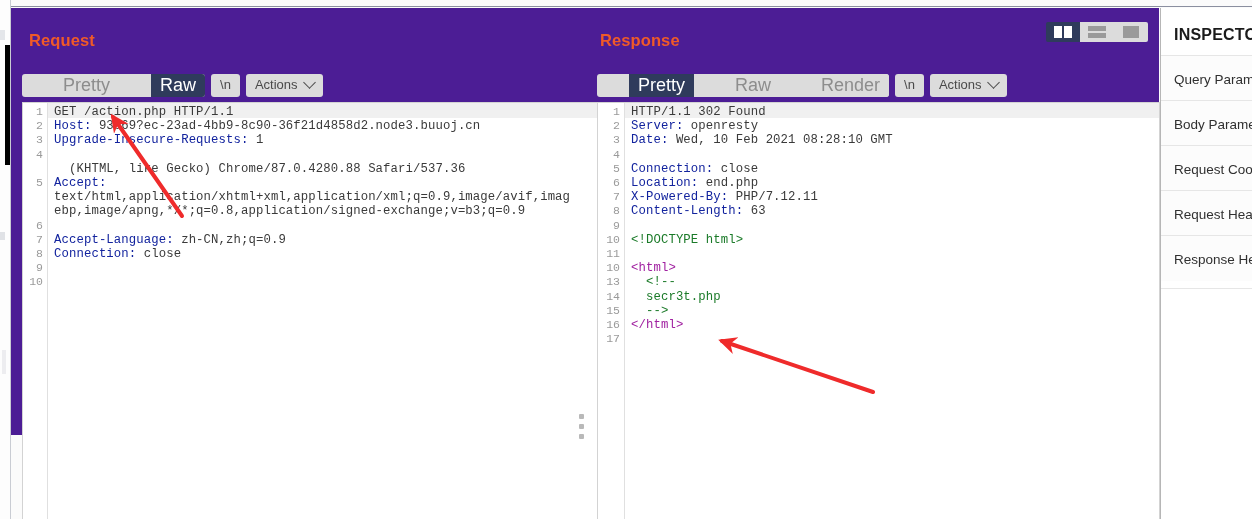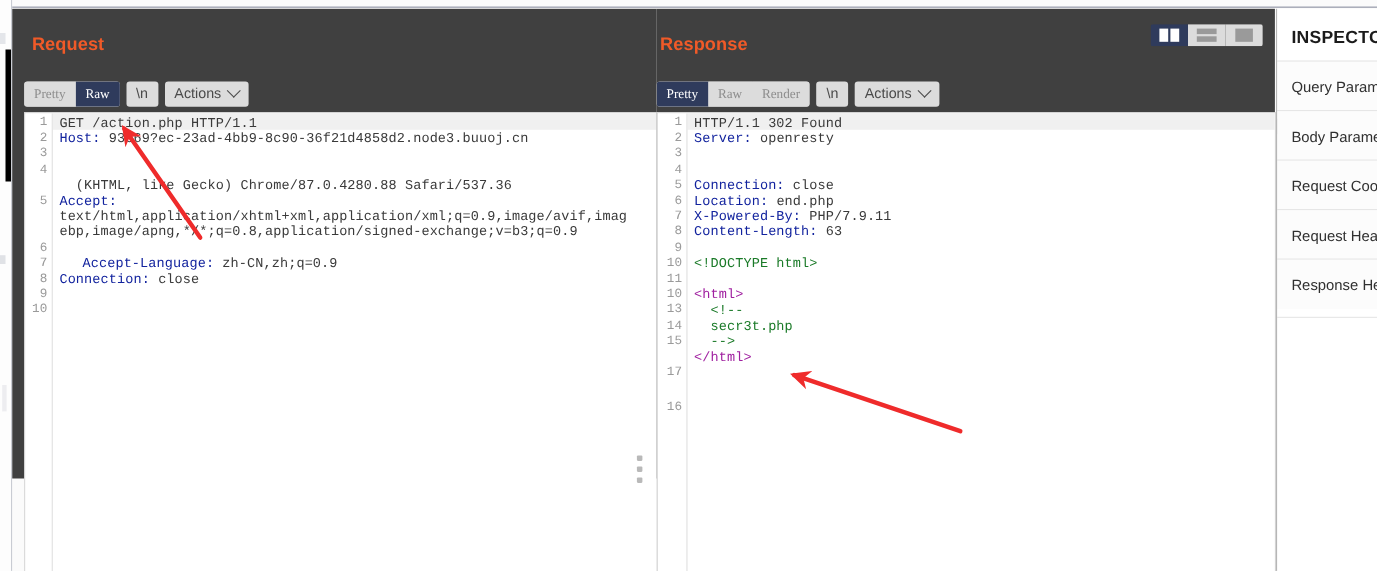--- a/index.html
+++ b/index.html
@@ -64,21 +64,21 @@
     width: 1241px; height: 1px;
     background: #8b8fa0;
     z-index: 4;
   }
 
   
   .panel {
     position: absolute;
     top: 8px;
     height: 427px;
-    background: #404040;
+    background: #4c1d95;
   }
   .panel-request { left: 11px;  width: 586px; }
   .panel-response{ left: 597px; width: 562px; }
 
   .panel-title {
     position: absolute;
     top: 23px;
     font-size: 16.5px;
     font-weight: bold;
     color: #f05a28;
@@ -98,28 +98,29 @@
   .panel-request .toolbar  { left: 11px; }
   .panel-response .toolbar { left: 0px; }
 
   .seg-group {
     display: flex;
     border-radius: 3px;
     overflow: hidden;
     background: #dcdcdc;
   }
   .seg {
-    font-size: 12px;
+    font-size: 18px;
     padding: 3px 9px 4px 9px;
     color: #8d8d8d;
     background: #dcdcdc;
     border: none;
     cursor: pointer;
     line-height: 16px;
-    font-family: Liberation Serif, serif;
+    font-family: Liberation Sans, sans-serif;
+    margin-left: 32px;
   }
   .seg.active {
     background: #2f3b5c;
     color: #ffffff;
   }
   .btn-pill {
     font-size: 13px;
     padding: 3px 9px 4px 9px;
     color: #4a4a4a;
     background: #dcdcdc;
@@ -368,25 +369,26 @@
           <div class="ln" style="top: 73px;">5</div>
           <div class="ln" style="top: 115.6px;">6</div>
           <div class="ln" style="top: 129.8px;">7</div>
           <div class="ln" style="top: 144px;">8</div>
           <div class="ln" style="top: 158.2px;">9</div>
           <div class="ln" style="top: 172.4px;">10</div>
         </div>
       <div class="code-area" id="req-code">
           <div class="crow" style="top: 2px;">GET /action.php HTTP/1.1</div>
           <div class="crow" style="top: 16.2px;"><span class="hl-head">Host:</span><span class="hl-val"> 93069?ec-23ad-4bb9-8c90-36f21d4858d2.node3.buuoj.cn</span></div>
+          <div class="crow" style="top: 30.4px;"><span class="hl-head">Upgrade-Insecure-Requests:</span><span class="hl-val"> 1</span></div>
           <div class="crow" style="top: 58.8px;">  (KHTML, like Gecko) Chrome/87.0.4280.88 Safari/537.36</div>
           <div class="crow" style="top: 73px;"><span class="hl-head">Accept:</span><span class="hl-val"></span></div>
           <div class="crow" style="top: 87.2px;">text/html,application/xhtml+xml,application/xml;q=0.9,image/avif,imag</div>
           <div class="crow" style="top: 101.4px;">ebp,image/apng,*/*;q=0.8,application/signed-exchange;v=b3;q=0.9</div>
-          <div class="crow" style="top: 129.8px; margin-left: 21px;"><span class="hl-head">Accept-Language:</span><span class="hl-val"> zh-CN,zh;q=0.9</span></div>
+          <div class="crow" style="top: 129.8px;"><span class="hl-head">Accept-Language:</span><span class="hl-val"> zh-CN,zh;q=0.9</span></div>
           <div class="crow" style="top: 144px;"><span class="hl-head">Connection:</span><span class="hl-val"> close</span></div>
           <div class="crow" style="top: 158.2px;"></div>
           <div class="crow" style="top: 172.4px;"></div>
         </div>
     </div>
   </div>
 
   <div class="panel panel-response">
     <div class="panel-title">Response</div>
 
@@ -432,29 +434,30 @@
           <div class="ln" style="top: 73px;">6</div>
           <div class="ln" style="top: 87.2px;">7</div>
           <div class="ln" style="top: 101.4px;">8</div>
           <div class="ln" style="top: 115.6px;">9</div>
           <div class="ln" style="top: 129.8px;">10</div>
           <div class="ln" style="top: 144px;">11</div>
           <div class="ln" style="top: 158.2px;">10</div>
           <div class="ln" style="top: 172.4px;">13</div>
           <div class="ln" style="top: 186.6px;">14</div>
           <div class="ln" style="top: 200.8px;">15</div>
-          <div class="ln" style="top: 215px; margin-top: 46px;">16</div>
+          <div class="ln" style="top: 215px;">16</div>
           <div class="ln" style="top: 229.2px;">17</div>
         </div>
       <div class="code-area" id="res-code">
           <div class="crow" style="top: 2px;">HTTP/1.1 302 Found</div>
           <div class="crow" style="top: 16.2px;"><span class="hl-head">Server:</span><span class="hl-val"> openresty</span></div>
+          <div class="crow" style="top: 30.4px;"><span class="hl-head">Date:</span><span class="hl-val"> Wed, 10 Feb 2021 08:28:10 GMT</span></div>
           <div class="crow" style="top: 58.8px;"><span class="hl-head">Connection:</span><span class="hl-val"> close</span></div>
           <div class="crow" style="top: 73px;"><span class="hl-head">Location:</span><span class="hl-val"> end.php</span></div>
-          <div class="crow" style="top: 87.2px;"><span class="hl-head">X-Powered-By:</span><span class="hl-val"> PHP/7.9.11</span></div>
+          <div class="crow" style="top: 87.2px;"><span class="hl-head">X-Powered-By:</span><span class="hl-val"> PHP/7.12.11</span></div>
           <div class="crow" style="top: 101.4px;"><span class="hl-head">Content-Length:</span><span class="hl-val"> 63</span></div>
           <div class="crow" style="top: 115.6px;"></div>
           <div class="crow hl-cmt" style="top: 129.8px;">&lt;!DOCTYPE html&gt;</div>
           <div class="crow" style="top: 144px;"></div>
           <div class="crow hl-tag" style="top: 158.2px;">&lt;html&gt;</div>
           <div class="crow hl-cmt" style="top: 172.4px;">  &lt;!--</div>
           <div class="crow hl-cmt" style="top: 186.6px;">  secr3t.php</div>
           <div class="crow hl-cmt" style="top: 200.8px;">  --&gt;</div>
           <div class="crow hl-tag" style="top: 215px; text-align: right;">&lt;/html&gt;</div>
           <div class="crow" style="top: 229.2px;"></div>

